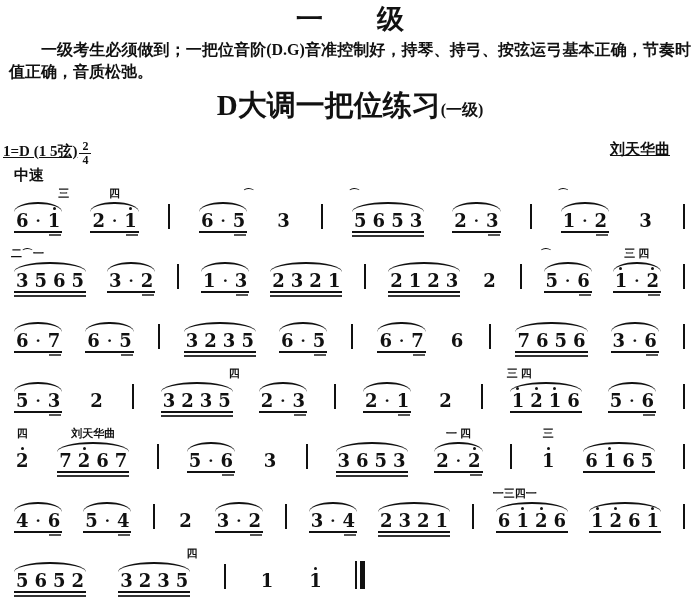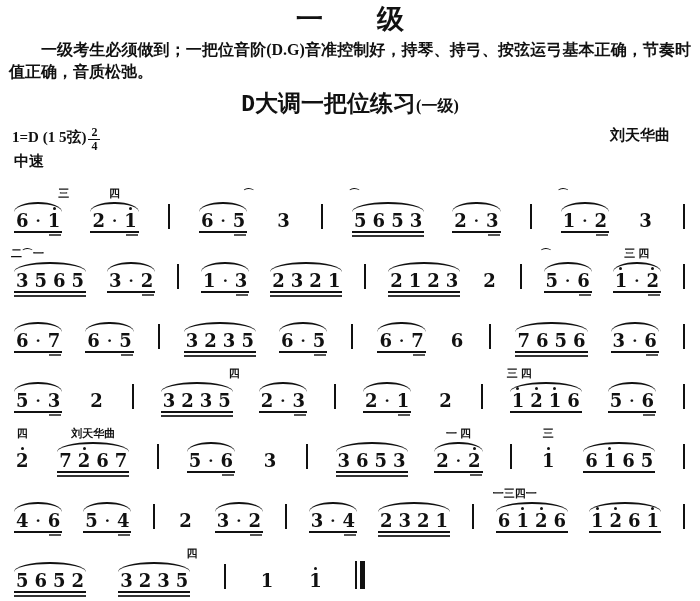--- a/index.html
+++ b/index.html
@@ -5,23 +5,23 @@
   html,body{margin:0;padding:0;}
   body{
     width:700px;height:601px;position:relative;overflow:hidden;
     background:#ffffff;color:#111;
     font-family:"Liberation Serif","DejaVu Serif",serif;
   }
   
   .title{margin-top:2px;text-align:center;font-size:27px;font-weight:bold;height:34px;line-height:34px;}
   .intro{margin:3px 9px 0 9px;font-size:16px;line-height:22px;font-weight:bold;text-indent:2em;text-align:justify;}
   .subtitle{margin-top:7px;text-align:center;height:30px;line-height:30px;font-weight:bold;}
-  .subtitle .big{font-size:23px;font-family:Liberation Mono, monospace;}
+  .subtitle .big{font-size:29px;}
   .subtitle .small{font-size:16px;}
-  .meta{display:flex;justify-content:space-between;align-items:flex-start;margin-top:6px;padding:0 30px 0 12px;height:26px;}
+  .meta{display:flex;justify-content:space-between;align-items:flex-start;margin-top:20px;padding:0 30px 0 3px;height:26px;text-decoration:underline;}
   .keysig{font-size:15px;font-weight:bold;}
   .frac{display:inline-block;text-align:center;font-size:12px;font-weight:bold;line-height:1.05;vertical-align:-8px;margin-left:2px;}
   .frac .num{display:block;border-bottom:1.6px solid #111;padding:0 3px;}
   .frac .den{display:block;}
   .composer{font-size:15px;font-weight:bold;}
   .tempo{margin:0 0 0 14px;font-size:15px;font-weight:bold;}
   
   .score{position:absolute;top:183px;left:0;right:0;}
   .sline{display:flex;justify-content:space-between;align-items:flex-end;height:60px;
          padding:0 13px 13px 13px;box-sizing:border-box;}

